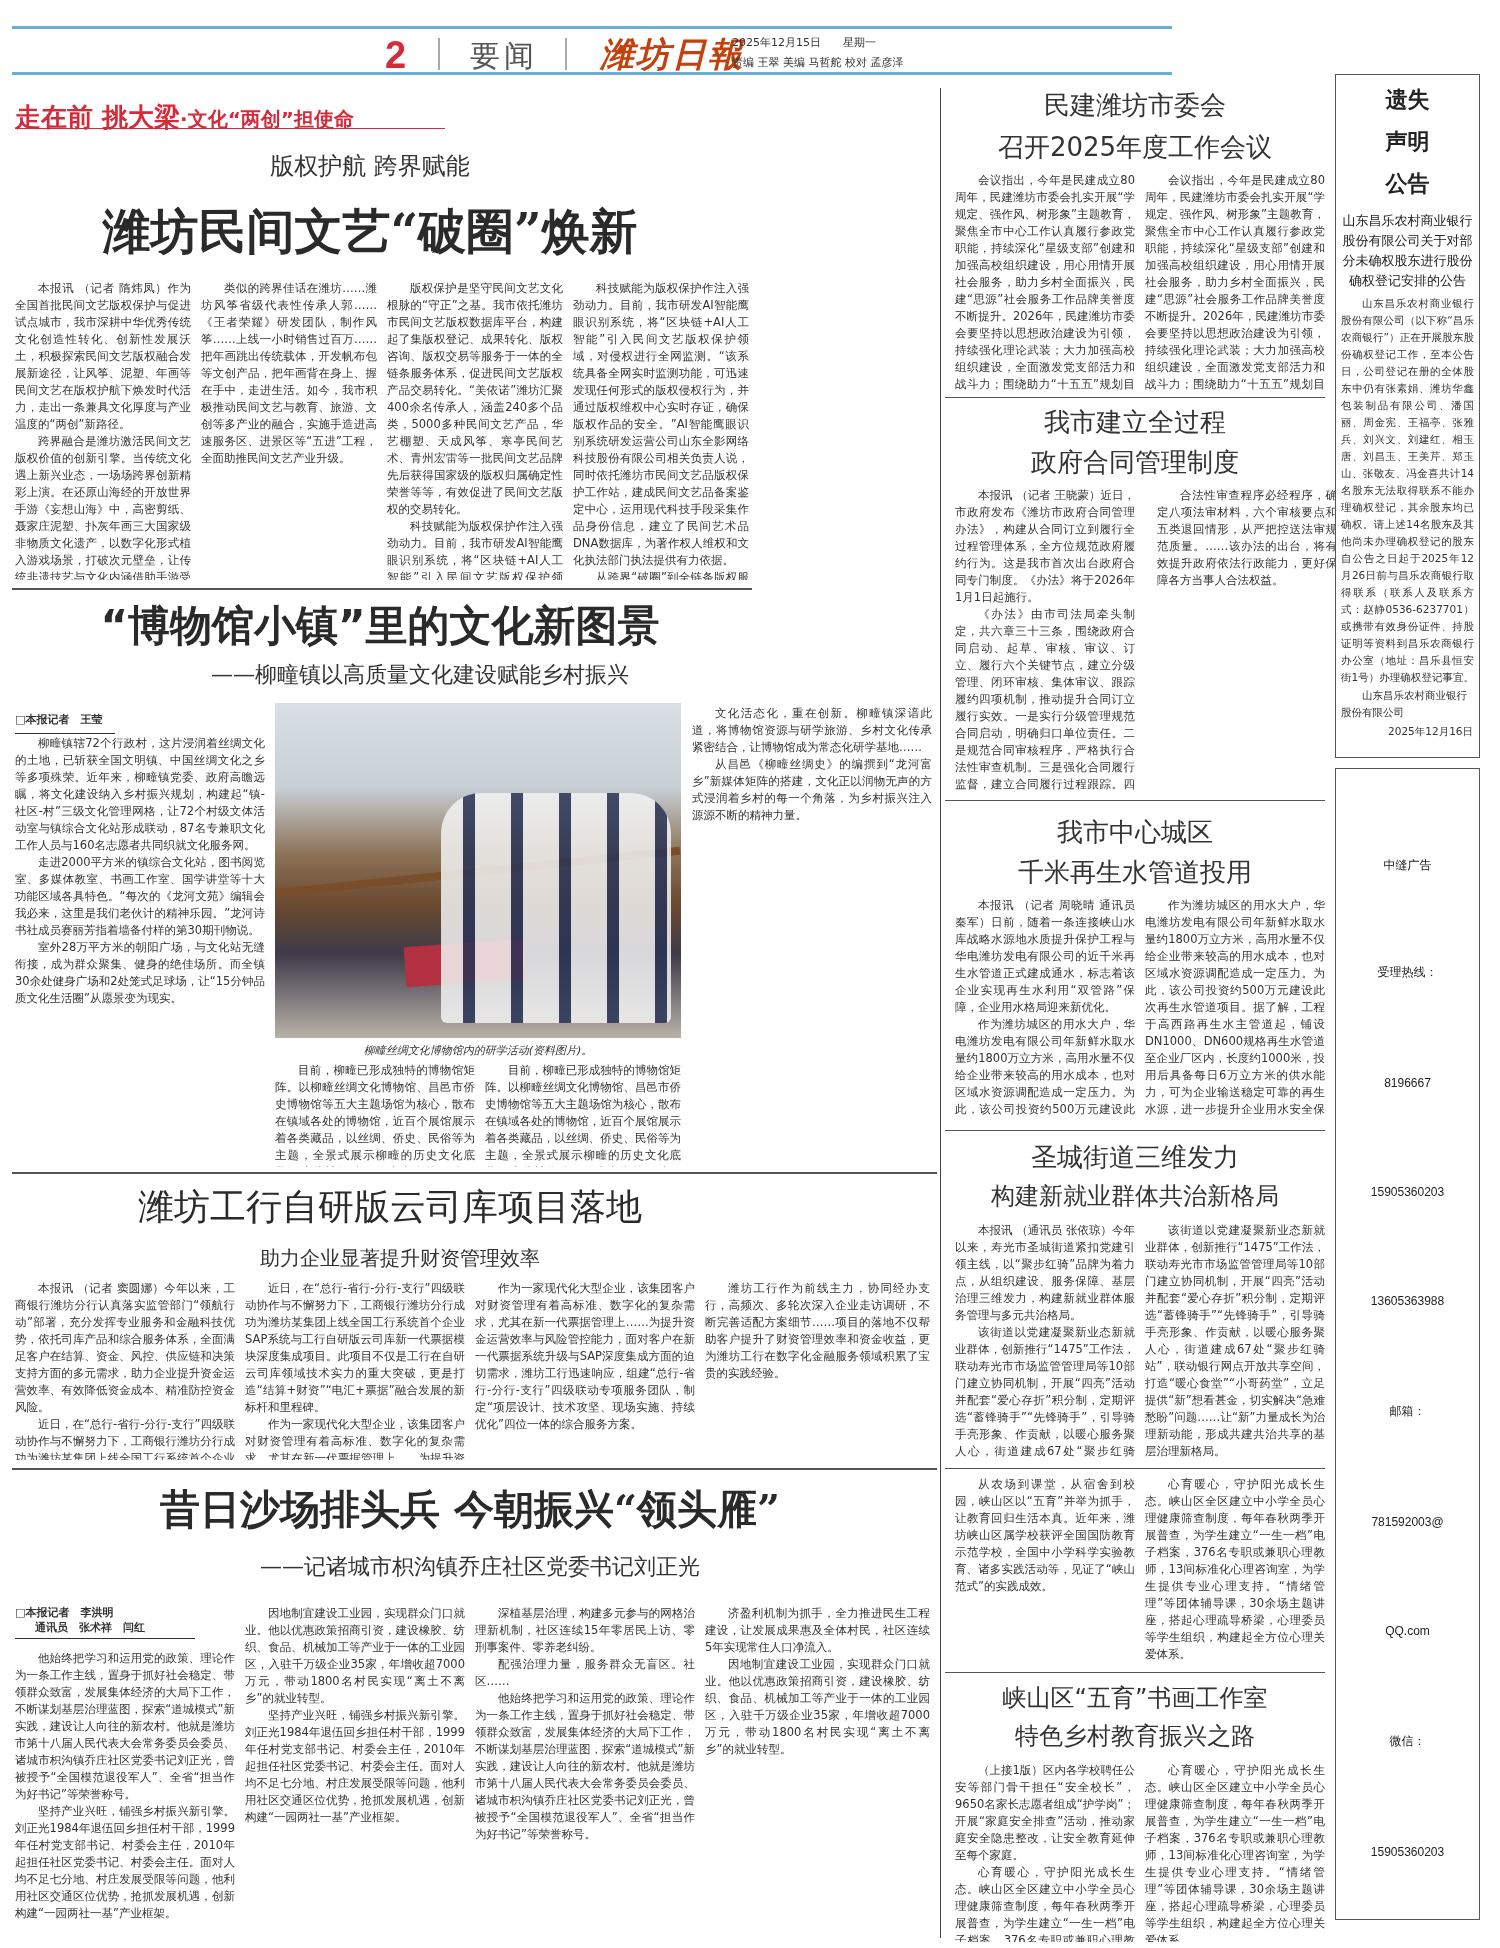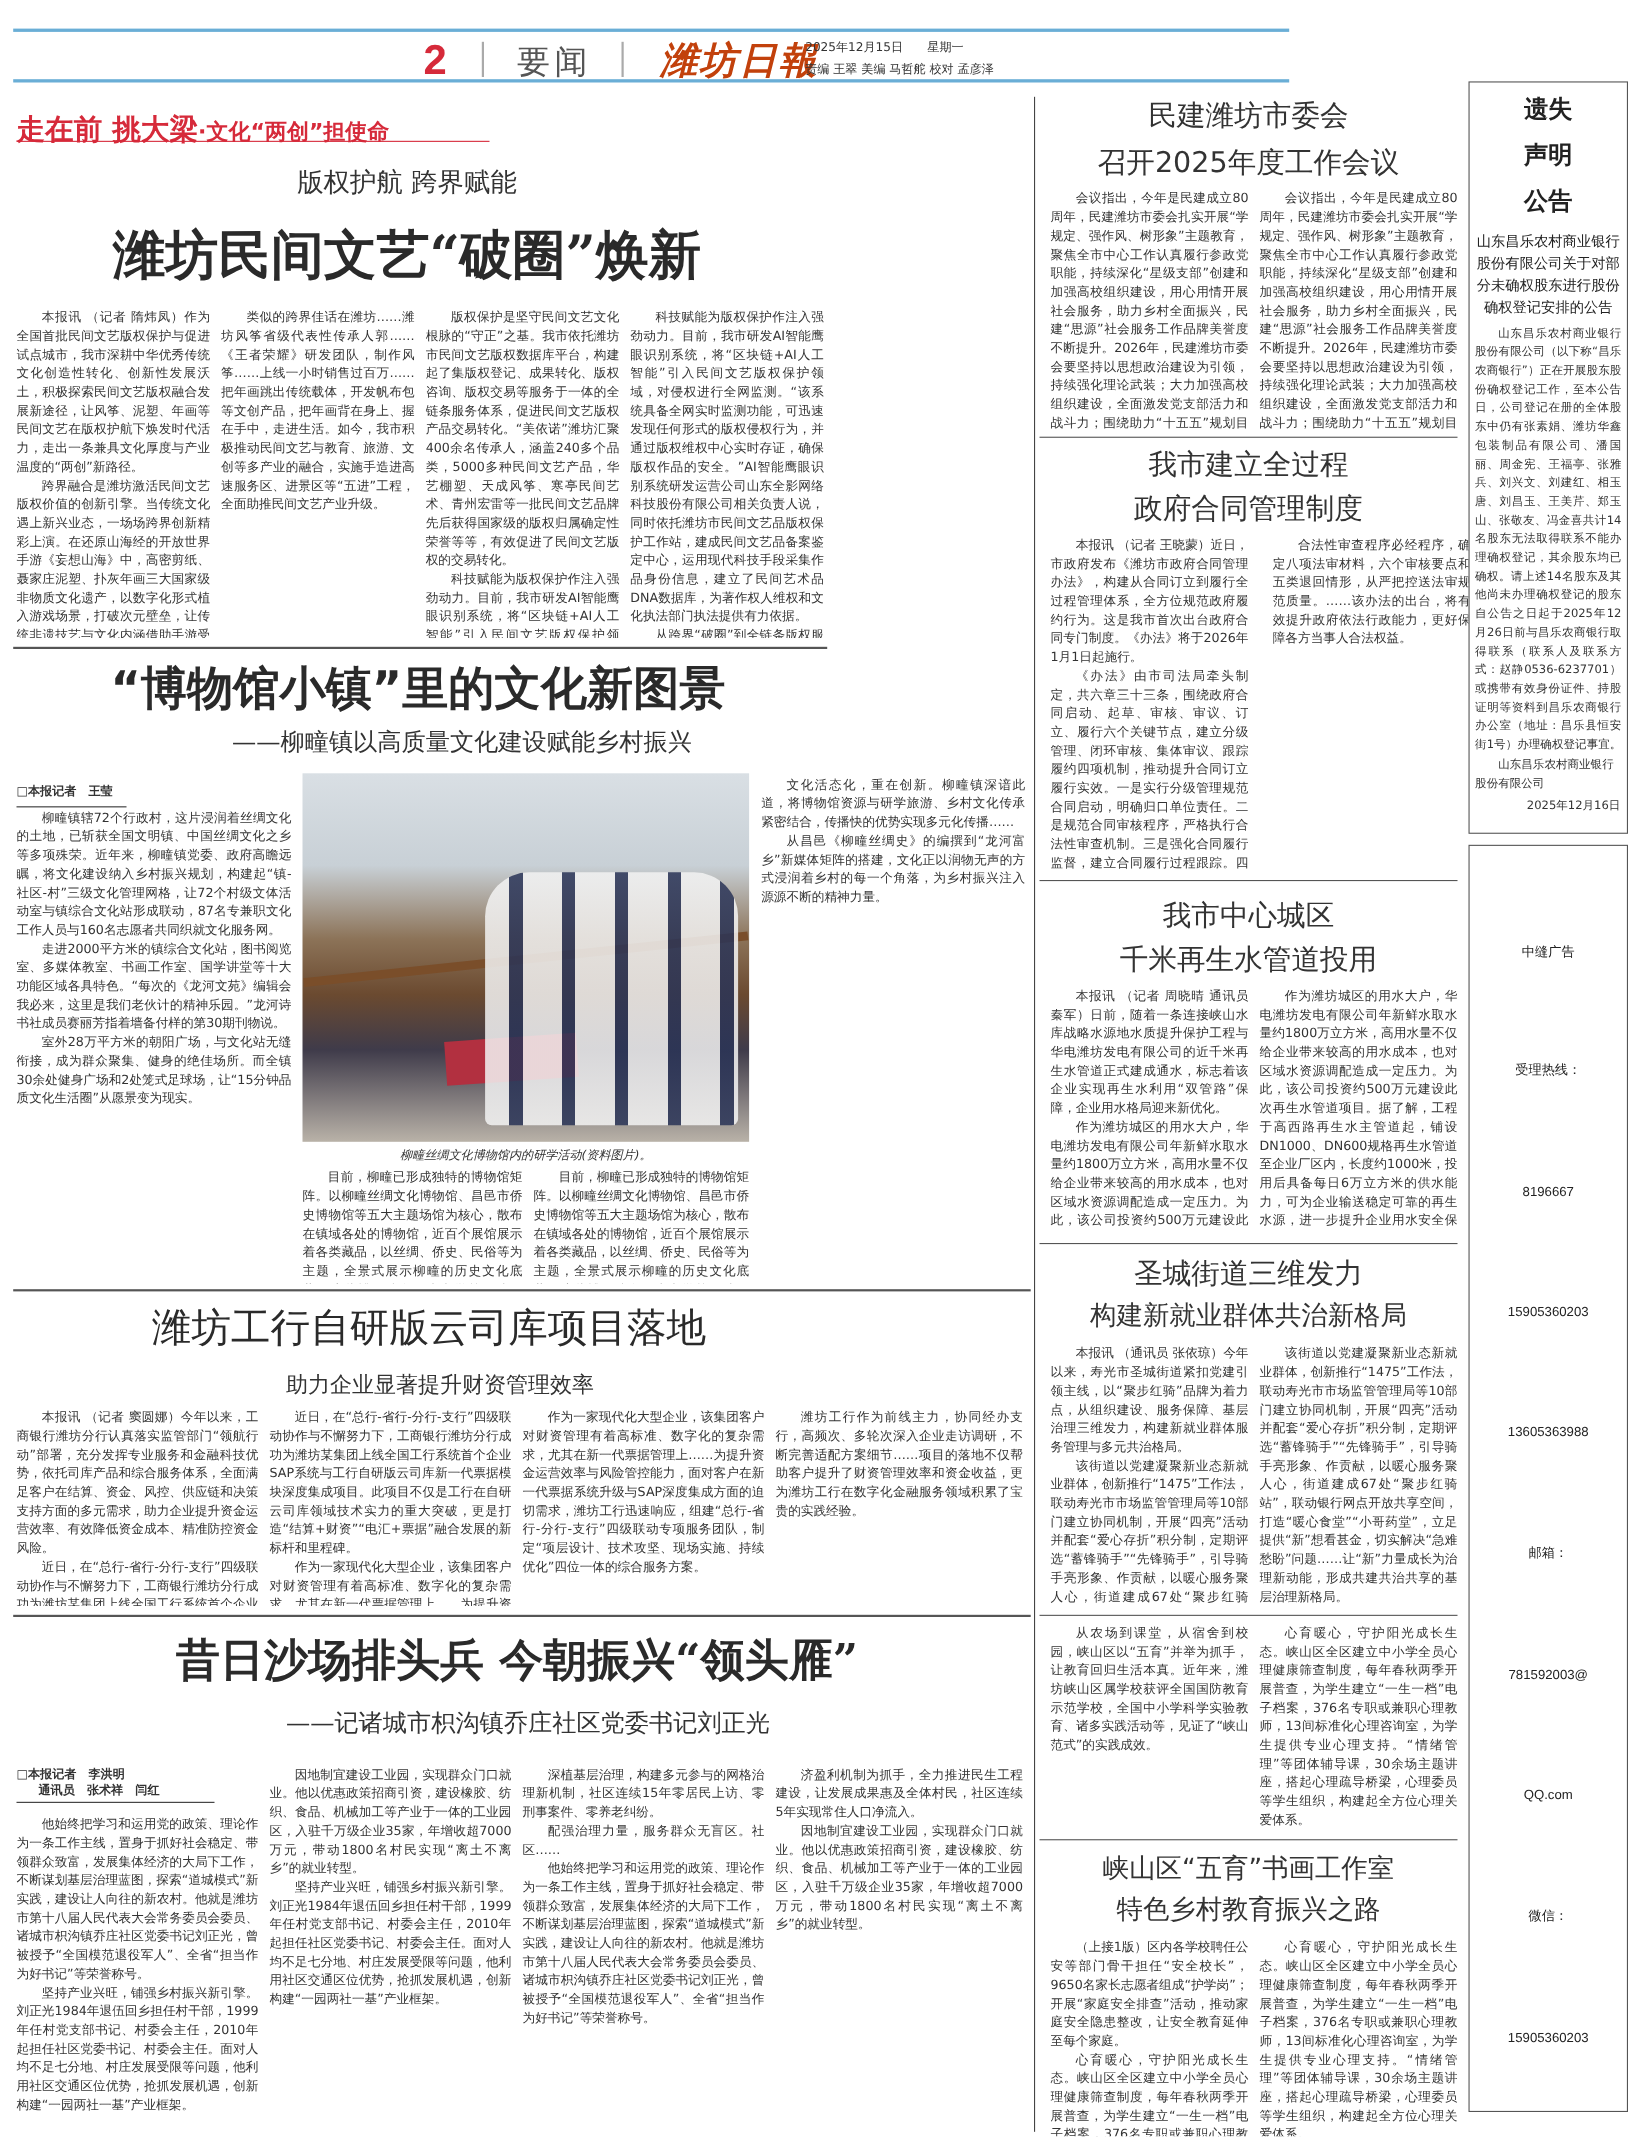--- a/index.html
+++ b/index.html
@@ -96,21 +96,21 @@
     <div class="kids"></div>
   </div>
   <div class="photo-caption">柳疃丝绸文化博物馆内的研学活动(资料图片)。</div>
   <div class="body-text" style="left:275px;top:1062px;width:200px;height:105px;">
     <p>目前，柳疃已形成独特的博物馆矩阵。以柳疃丝绸文化博物馆、昌邑市侨史博物馆等五大主题场馆为核心，散布在镇域各处的博物馆，近百个展馆展示着各类藏品，以丝绸、侨史、民俗等为主题，全景式展示柳疃的历史文化底蕴。这些博物馆有的由老学校改造而成，300余件老物件见证村办企业崛起；青阜村史馆里，盐碱地变“吨粮田”的奋斗史被精心还原……</p>
   </div>
   <div class="body-text" style="left:485px;top:1062px;width:196px;height:105px;">
     <p>目前，柳疃已形成独特的博物馆矩阵。以柳疃丝绸文化博物馆、昌邑市侨史博物馆等五大主题场馆为核心，散布在镇域各处的博物馆，近百个展馆展示着各类藏品，以丝绸、侨史、民俗等为主题，全景式展示柳疃的历史文化底蕴。这些博物馆有的由老学校改造而成，300余件老物件见证村办企业崛起；青阜村史馆里，盐碱地变“吨粮田”的奋斗史被精心还原……</p>
   </div>
   <div class="body-text" style="left:692px;top:705px;width:240px;height:460px;">
-    <p>文化活态化，重在创新。柳疃镇深谙此道，将博物馆资源与研学旅游、乡村文化传承紧密结合，传播快的优势实现多元化传播……</p>
+    <p>文化活态化，重在创新。柳疃镇深谙此道，将博物馆资源与研学旅游、乡村文化传承紧密结合，让博物馆成为常态化研学基地……</p>
     <p>从昌邑《柳疃丝绸史》的编撰到“龙河富乡”新媒体矩阵的搭建，文化正以润物无声的方式浸润着乡村的每一个角落，为乡村振兴注入源源不断的精神力量。</p>
   </div>
 </div>
 
 <div class="hr" style="left:12px;top:1172px;width:925px;"></div>
 
 <div>
   <div class="h-big" style="left:70px;top:1183px;width:640px;font-size:36px;font-weight:normal;">潍坊工行自研版云司库项目落地</div>
   <div class="h-sans" style="left:120px;top:1245px;width:560px;font-size:20px;">助力企业显著提升财资管理效率</div>
   <div class="body-text" style="left:15px;top:1280px;width:220px;height:180px;">

